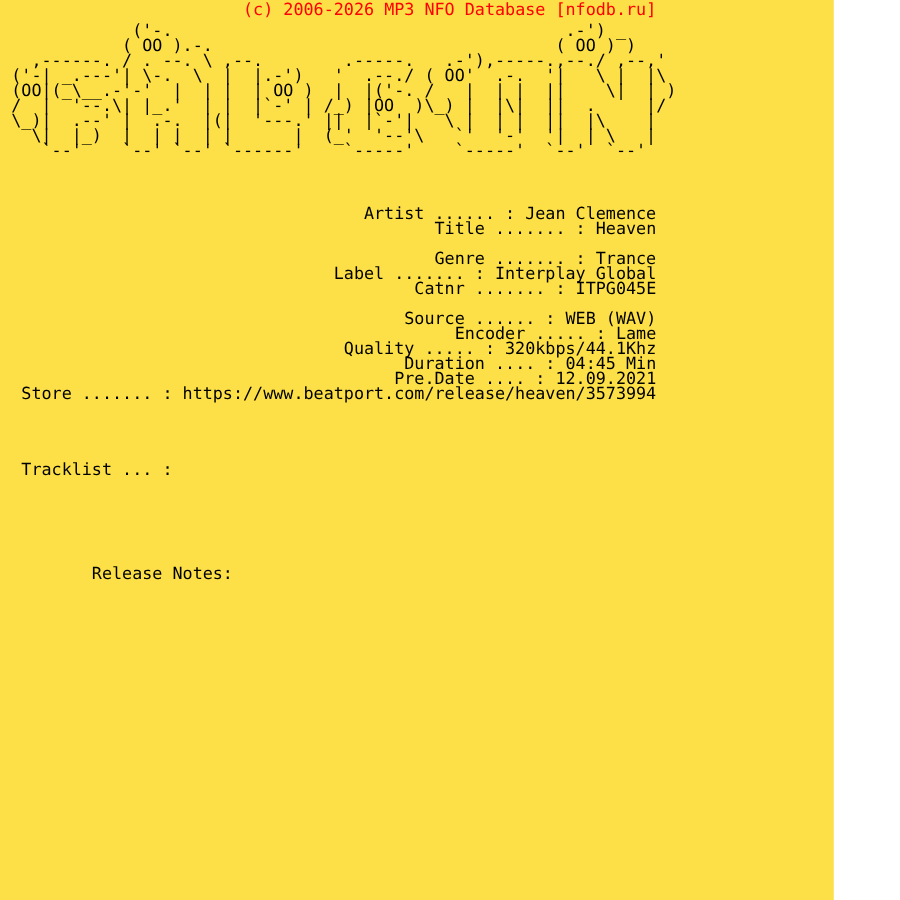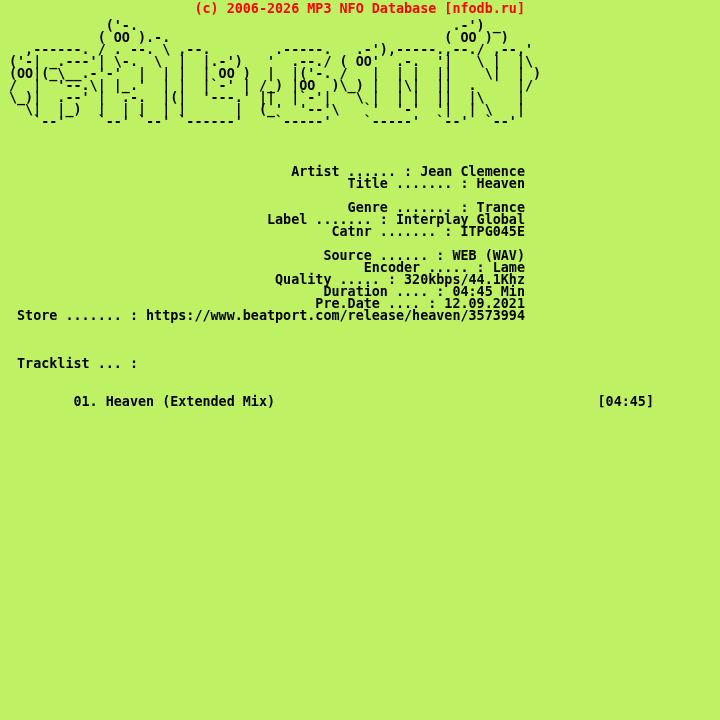--- a/index.html
+++ b/index.html
@@ -2,46 +2,46 @@
 <html><head>
 <meta charset="utf-8">
 <style>
   html, body {
     margin: 0;
     padding: 0;
     background: #ffffff;
   }
   #screen {
     position: relative;
-    width: 720px;
+    width: 667px;
     height: 720px;
-    background: #bef264;
+    background: #fde047;
     overflow: hidden;
     font-family: "DejaVu Sans Mono", "Liberation Mono", monospace;
     font-size: 13.4px;
-    font-weight: 700;
+    font-weight: 400;
     color: #000000;
   }
   .mono-block {
     position: absolute;
     left: 9px;
     white-space: pre;
     line-height: 12px;
     letter-spacing: 0;
   }
   .line { height: 12px; white-space: pre; }
   #watermark { top: 3px; }
   #logo { top: 20px; }
   #info { top: 166px; text-align: right; }
-  #tracklist-header { top: 358px; }
+  #tracklist-header { top: 371px; }
   #track-list { top: 396px; }
   #release-notes { top: 454px; }
 </style>
 </head>
 <body>
 
 <div id="screen">
   <div id="watermark" class="mono-block" style="color: rgb(255, 0, 0);"><span>                       </span><span id="watermark-text">(c) 2006-2026 MP3 NFO Database [nfodb.ru]</span></div>
   <div id="logo" class="mono-block"><div class="line">            ('-.                                       .-') _</div><div class="line">           ( OO ).-.                                  ( OO ) )</div><div class="line">  ,------. / . --. \ ,--.        .-----.   .-'),-----.,--./ ,--,'</div><div class="line">('-| _.---'| \-.  \  |  |.-')   '  .--./ ( OO'  .-.  '|   \ |  |\</div><div class="line">(OO|(_\__.-'-'  |  | |  | OO )  |  |('-. /   |  | |  ||    \|  | )</div><div class="line">/  |  '--.\| |_.'  | |  |`-' | /_) |OO  )\_) |  |\|  ||  .     |/</div><div class="line">\_)|  .--' |  .-.  |(|  '---.' ||  |`-'|   \ |  | |  ||  |\    |</div><div class="line">  \|  |_)  |  | |  | |      |  (_'  '--'\   `'  '-'  '|  | \   |</div><div class="line">   `--'    `--' `--' `------'    `-----'    `-----'  `--'  `--'</div></div>
   <div id="info" class="mono-block"><div class="line">        Artist ...... : Jean Clemence</div><div class="line">        Title ....... : Heaven</div><div class="line"></div><div class="line"> Genre ....... : Trance</div><div class="line"> Label ....... : Interplay Global</div><div class="line"> Catnr ....... : ITPG045E</div><div class="line"></div><div class="line"> Source ...... : WEB (WAV)</div><div class="line">        Encoder ..... : Lame</div><div class="line"> Quality ..... : 320kbps/44.1Khz</div><div class="line"> Duration .... : 04:45 Min</div><div class="line"> Pre.Date .... : 12.09.2021</div><div class="line"> Store ....... : https://www.beatport.com/release/heaven/3573994</div></div>
   <div id="tracklist-header" class="mono-block"><div class="line"> Tracklist ... :</div></div>
-  <div id="track-list" class="mono-block"><div class="line">        01. Heaven (Extended Mix)                                        [04:45]</div></div>
+  <div id="release-notes" class="mono-block"><div class="line">        Release Notes:</div></div>
 </div>
 
 </body></html>

